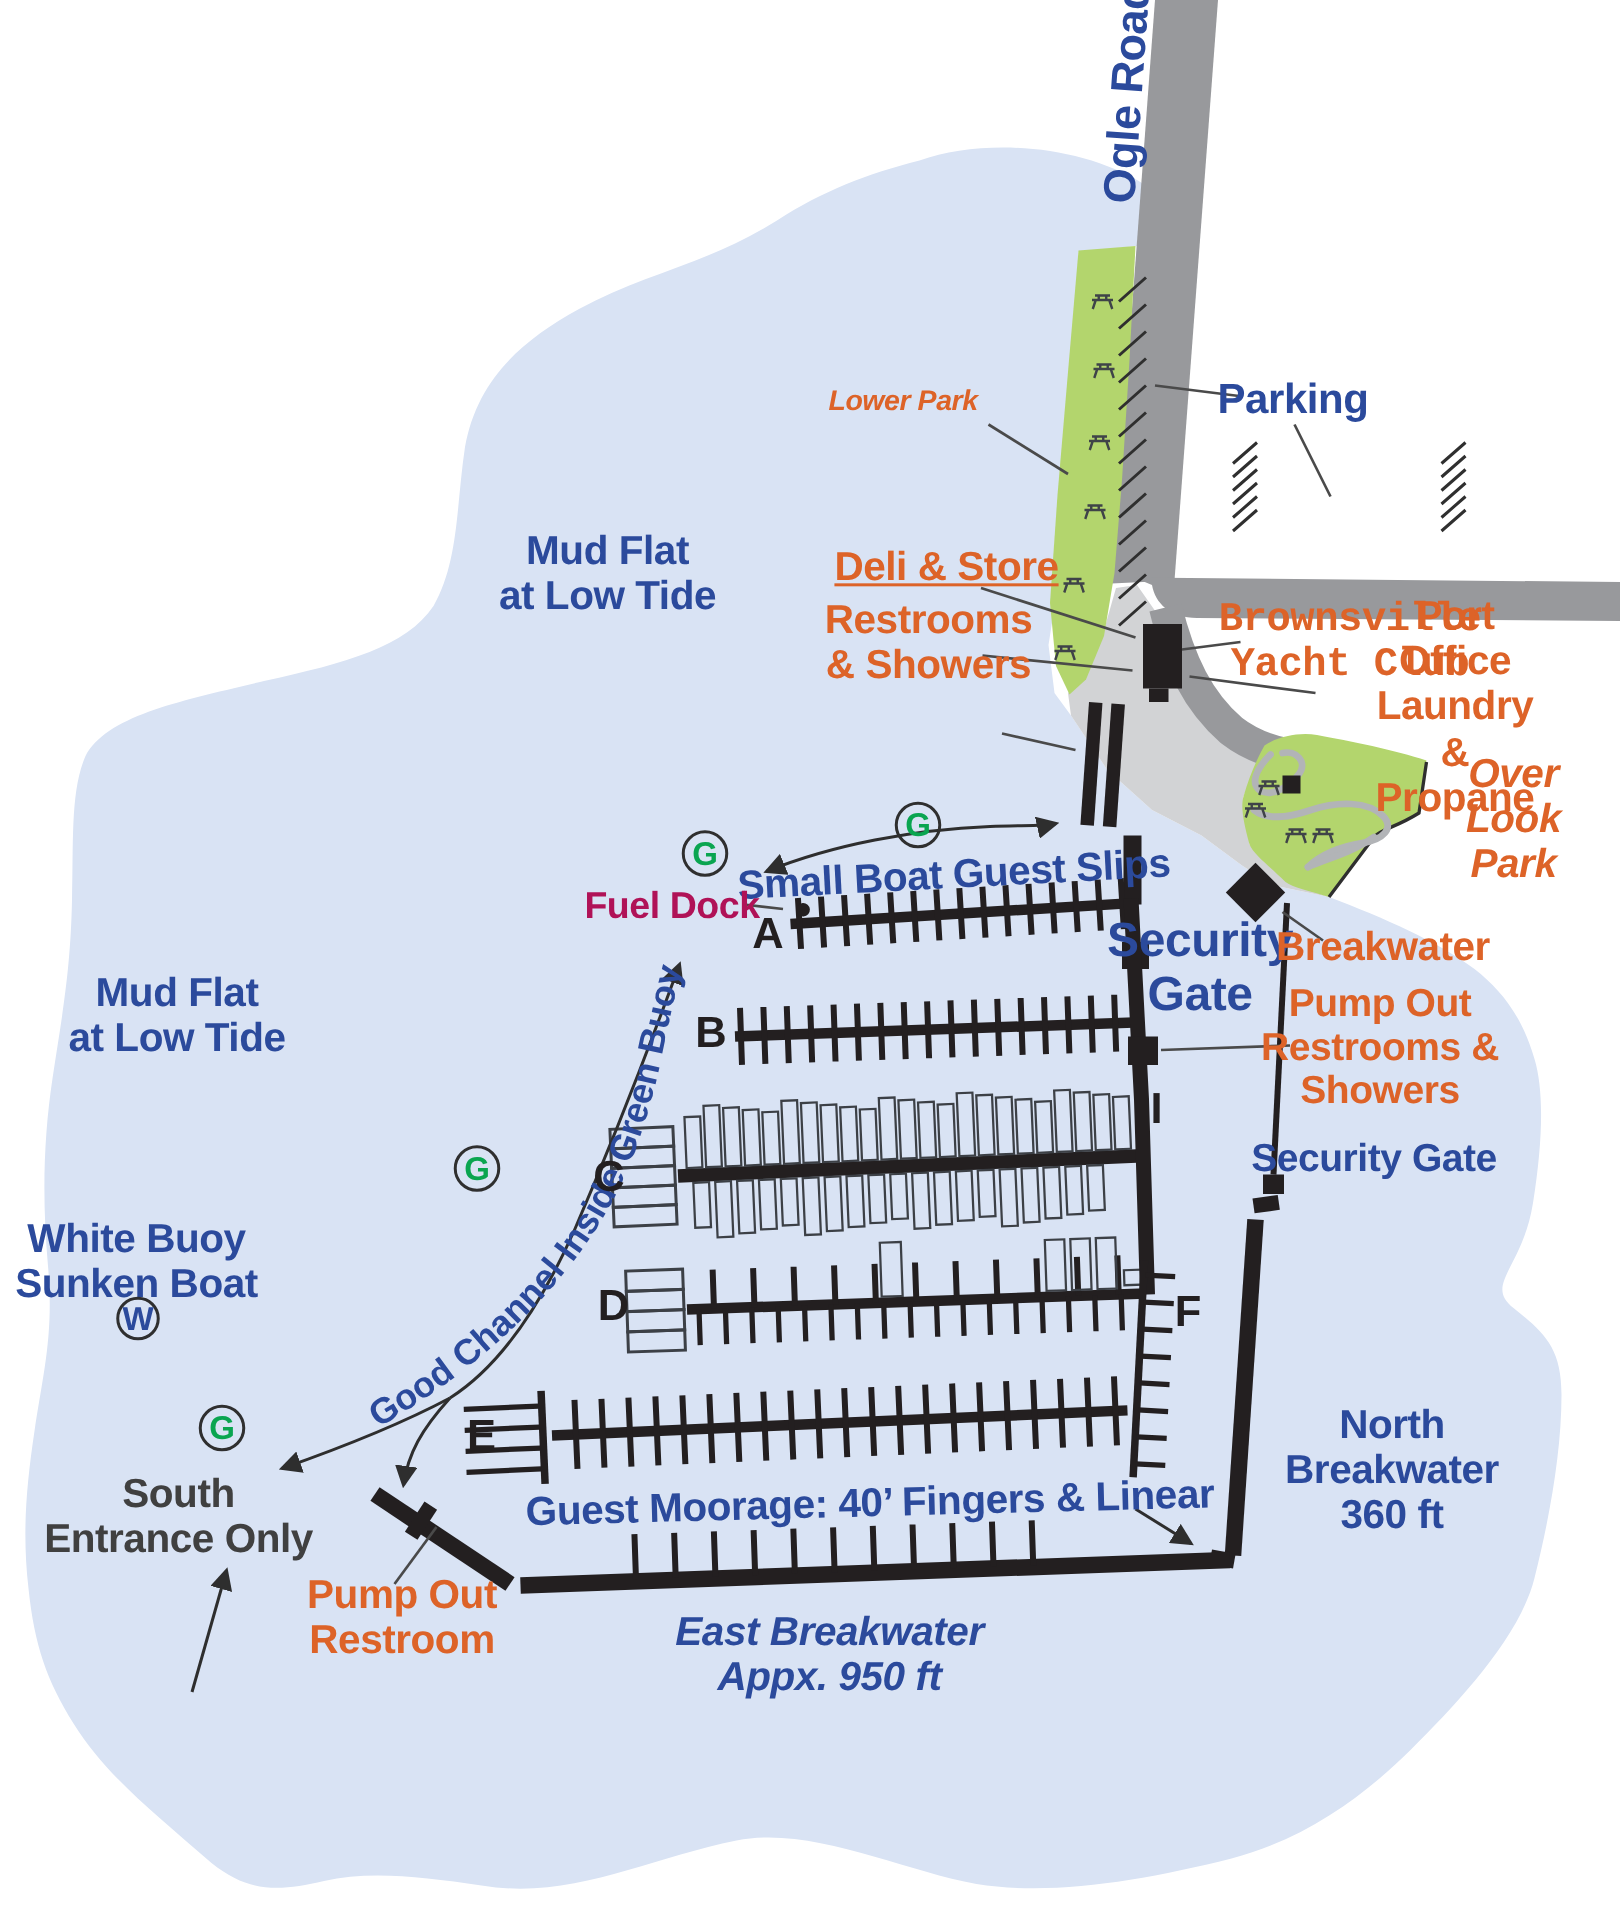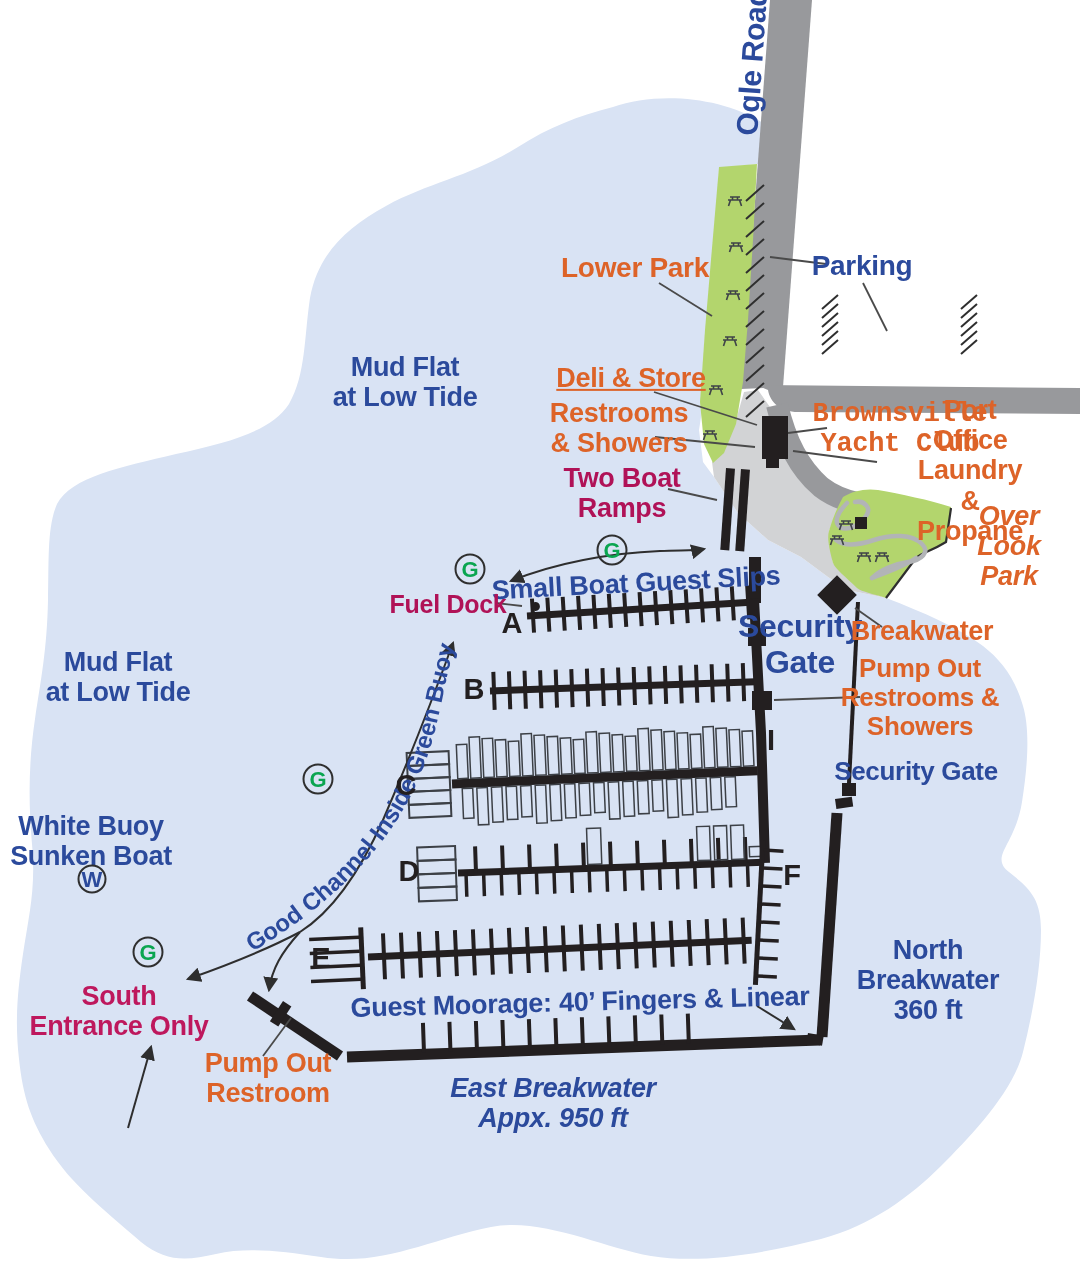--- a/index.html
+++ b/index.html
@@ -1,21 +1,21 @@
 <!DOCTYPE html>
 <html><head>
 <meta charset="utf-8">
 <style>
   html,body{margin:0;padding:0;background:#fff;}
   .map{position:relative;width:1080px;height:1283px;background:#fff;overflow:hidden;
        font-family:"Liberation Sans",sans-serif;}
   .map svg{position:absolute;left:0;top:0;}
   .lbl{position:absolute;font-weight:700;white-space:pre-line;text-align:center;
        line-height:1.12;transform:translate(-50%,-50%);font-size:27px;letter-spacing:-0.3px;}
-  .blue{color:#2b4a9c}.orange{color:#dd6328}.crimson{color:#b01257}.purple{color:#be185d}
+  .blue{color:#2b4a9c}.orange{color:#dd6328}.crimson{color:#b01257}.purple{color:#404040}
   .dockletter{font-size:29px;color:#231f20;letter-spacing:0;}
   .buoy{position:absolute;width:31px;height:31px;transform:translate(-50%,-50%);
         border:2.5px solid #2f2f2f;border-radius:50%;display:flex;align-items:center;
         justify-content:center;font-weight:700;font-size:22px;box-sizing:border-box;}
   .gbuoy{color:#0aa550}
   .wbuoy{color:#2b4a9c;width:29px;height:29px;}
   .chan-text{font-family:"Liberation Sans",sans-serif;font-weight:700;fill:#2b4a9c;font-size:24px;}
 </style>
 </head>
 <body>
@@ -258,31 +258,29 @@
   </g>
 
   <path id="chanTextPath" d="M252,952 C336,903 394,840 420,776 C440,726 440,700 456,640" fill="none" stroke="none"></path>
   <text class="chan-text">
     <textPath href="#chanTextPath">Good Channel Inside Green Buoys</textPath>
   </text>
 </svg>
 
 <div class="lbl blue" style="left:752px;top:62px;transform:translate(-50%,-50%) rotate(-86deg);font-size:30px;">Ogle Road</div>
 <div class="lbl blue" style="left:862px;top:266px;font-size:28px;">Parking</div>
-<div class="lbl orange" style="left:635px;top:268px;font-size:28px;">Lower Park</div>
+<div class="lbl orange" style="left:602px;top:268px;font-size:19px;font-style:italic;">Lower Park</div>
 <div class="lbl blue" style="left:405px;top:382px;">Mud Flat
 at Low Tide</div>
 <div class="lbl orange" style="left:631px;top:378px;text-decoration:underline;">Deli &amp; Store</div>
 <div class="lbl orange" style="left:603px;top:428px;margin-left:16px;">Restrooms
 &amp; Showers</div>
 <div class="lbl orange" style="left:900px;top:429px;font-family:Liberation Mono, monospace;">Brownsville Yacht Club</div>
 <div class="lbl orange" style="left:970px;top:471px;">Port Office
 Laundry &amp; Propane</div>
-<div class="lbl crimson" style="left:622px;top:493px;">Two Boat
-Ramps</div>
 <div class="lbl orange" style="left:1009px;top:546px;font-style:italic;">Over Look
 Park</div>
 <div class="lbl blue" style="left:636px;top:583px;transform:translate(-50%,-50%) rotate(-3deg);">Small Boat Guest Slips</div>
 <div class="lbl crimson" style="left:448px;top:604px;font-size:25px;">Fuel Dock</div>
 <div class="lbl blue" style="left:800px;top:645px;font-size:32px;">Security
 Gate</div>
 <div class="lbl orange" style="left:922px;top:631px;">Breakwater</div>
 <div class="lbl orange" style="left:920px;top:698px;font-size:26px;">Pump Out
 Restrooms &amp;
 Showers</div>

